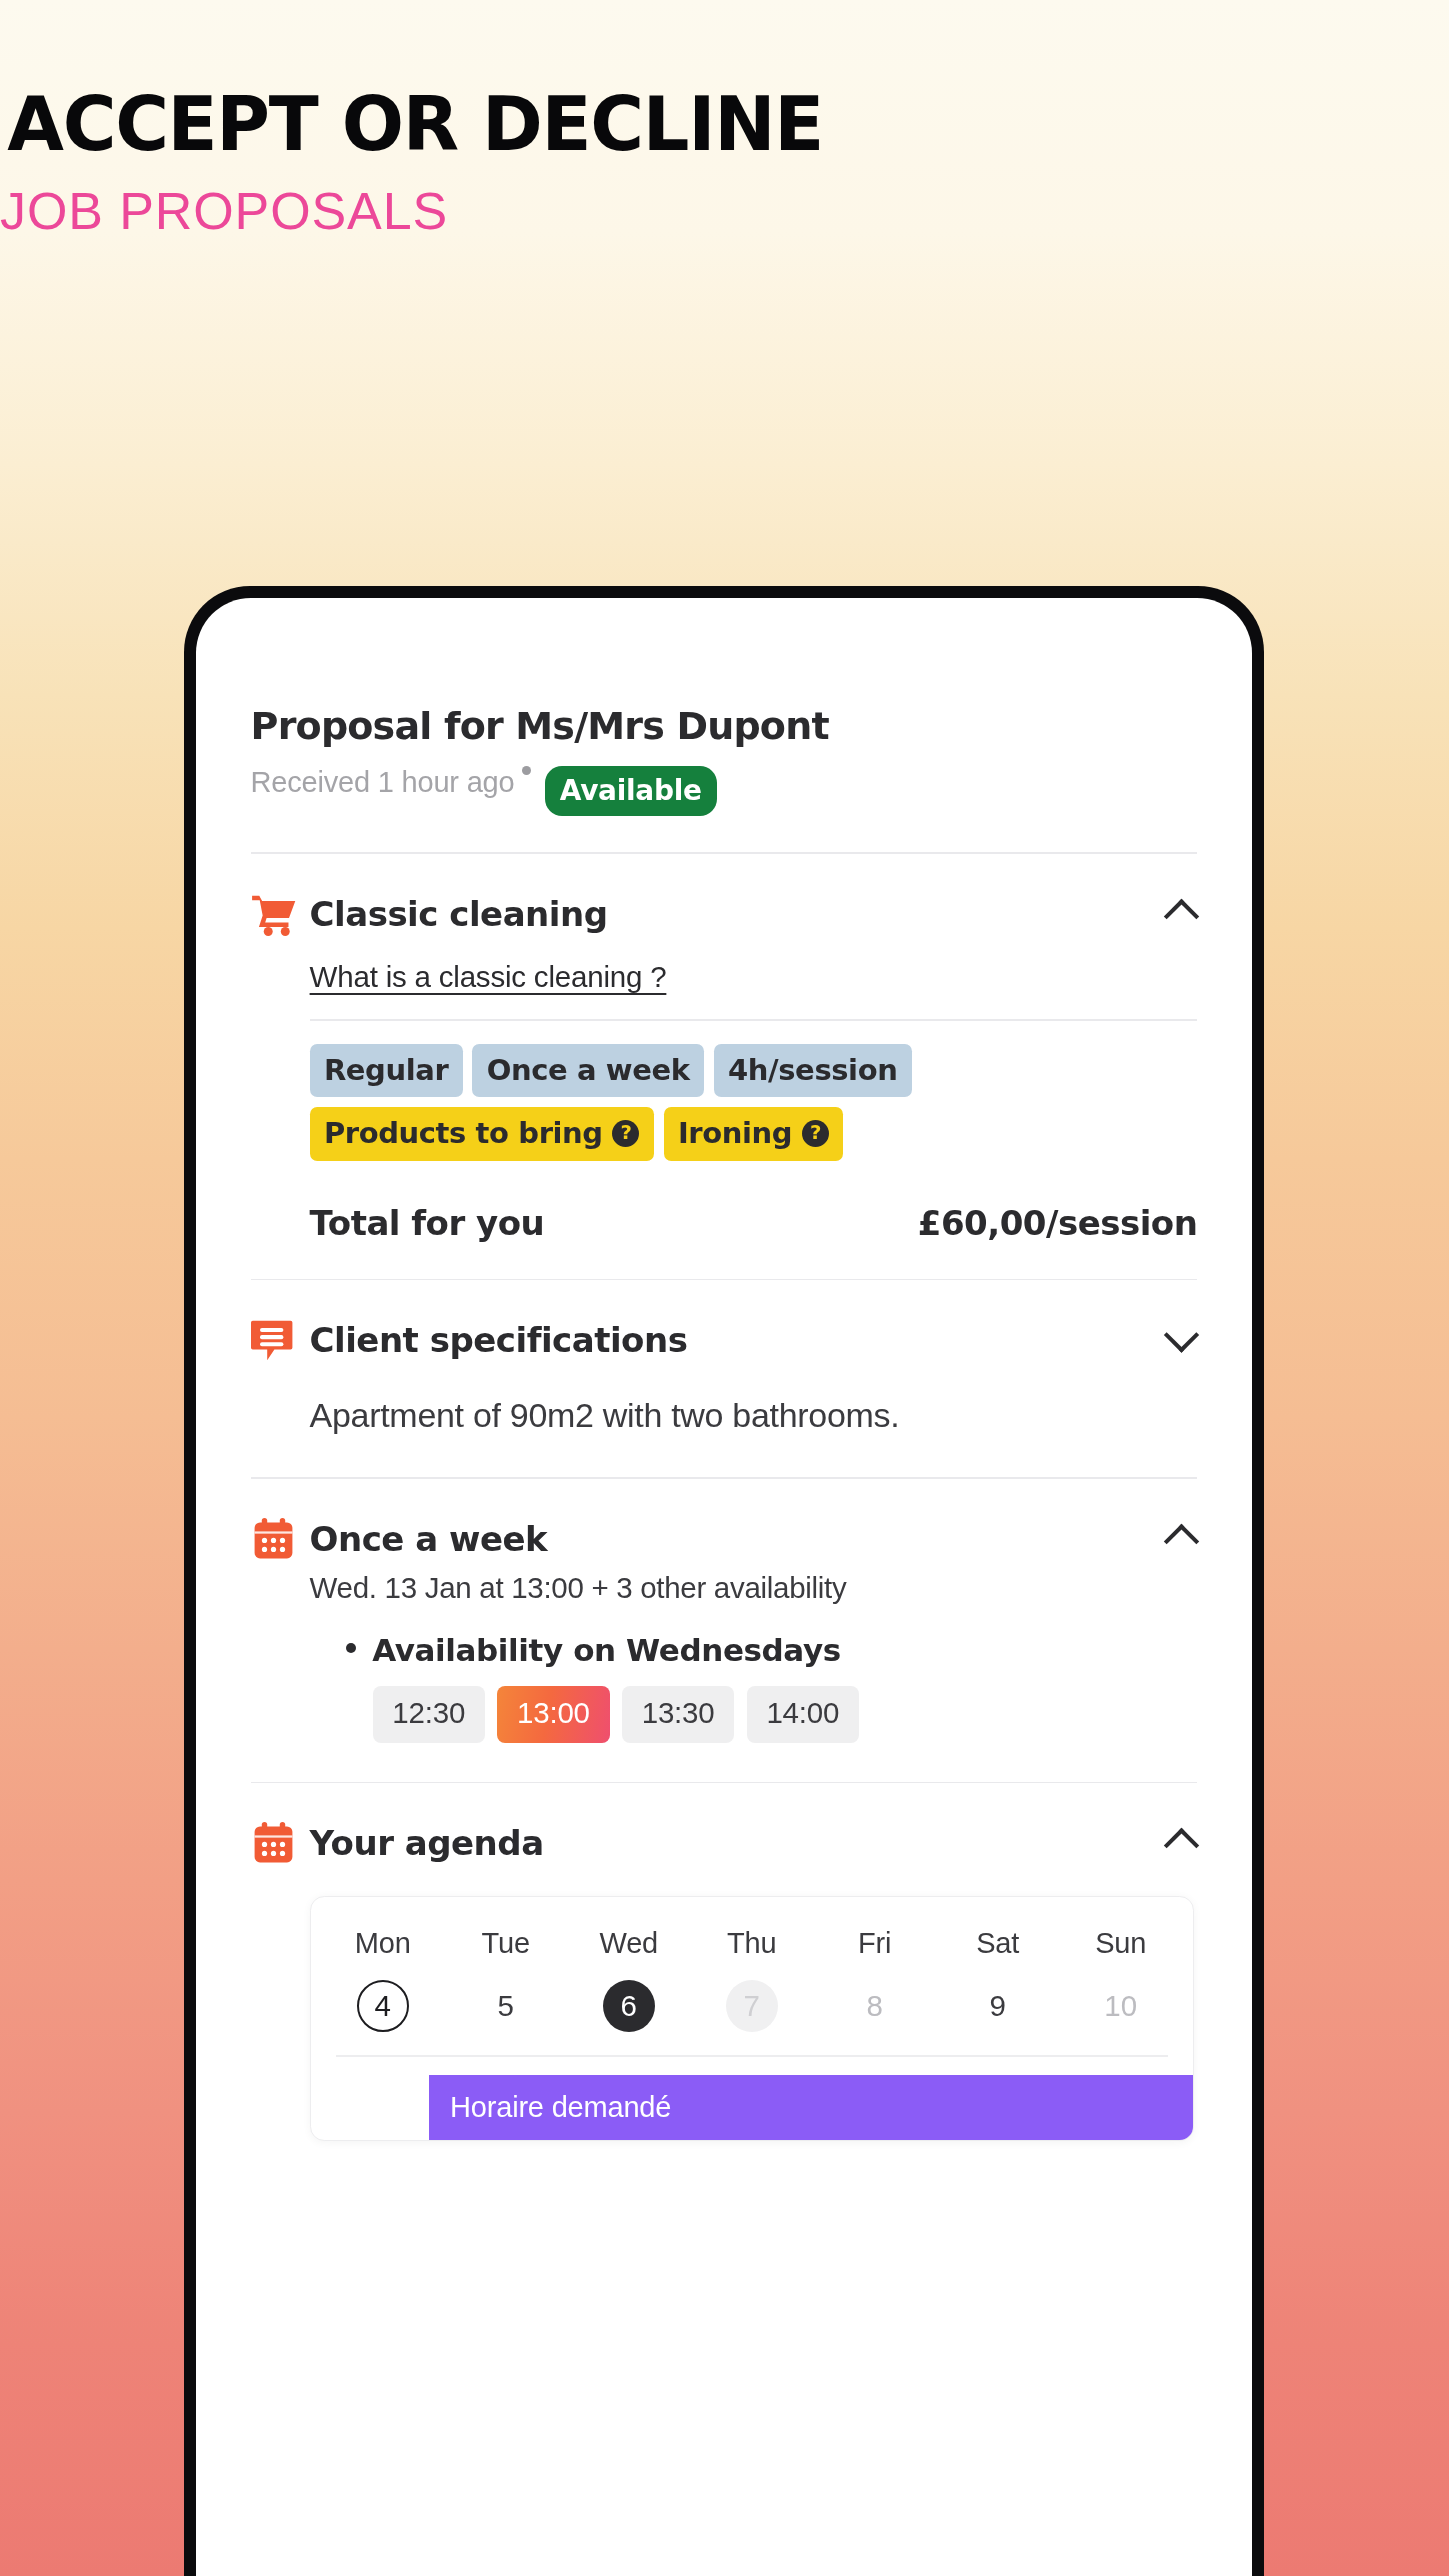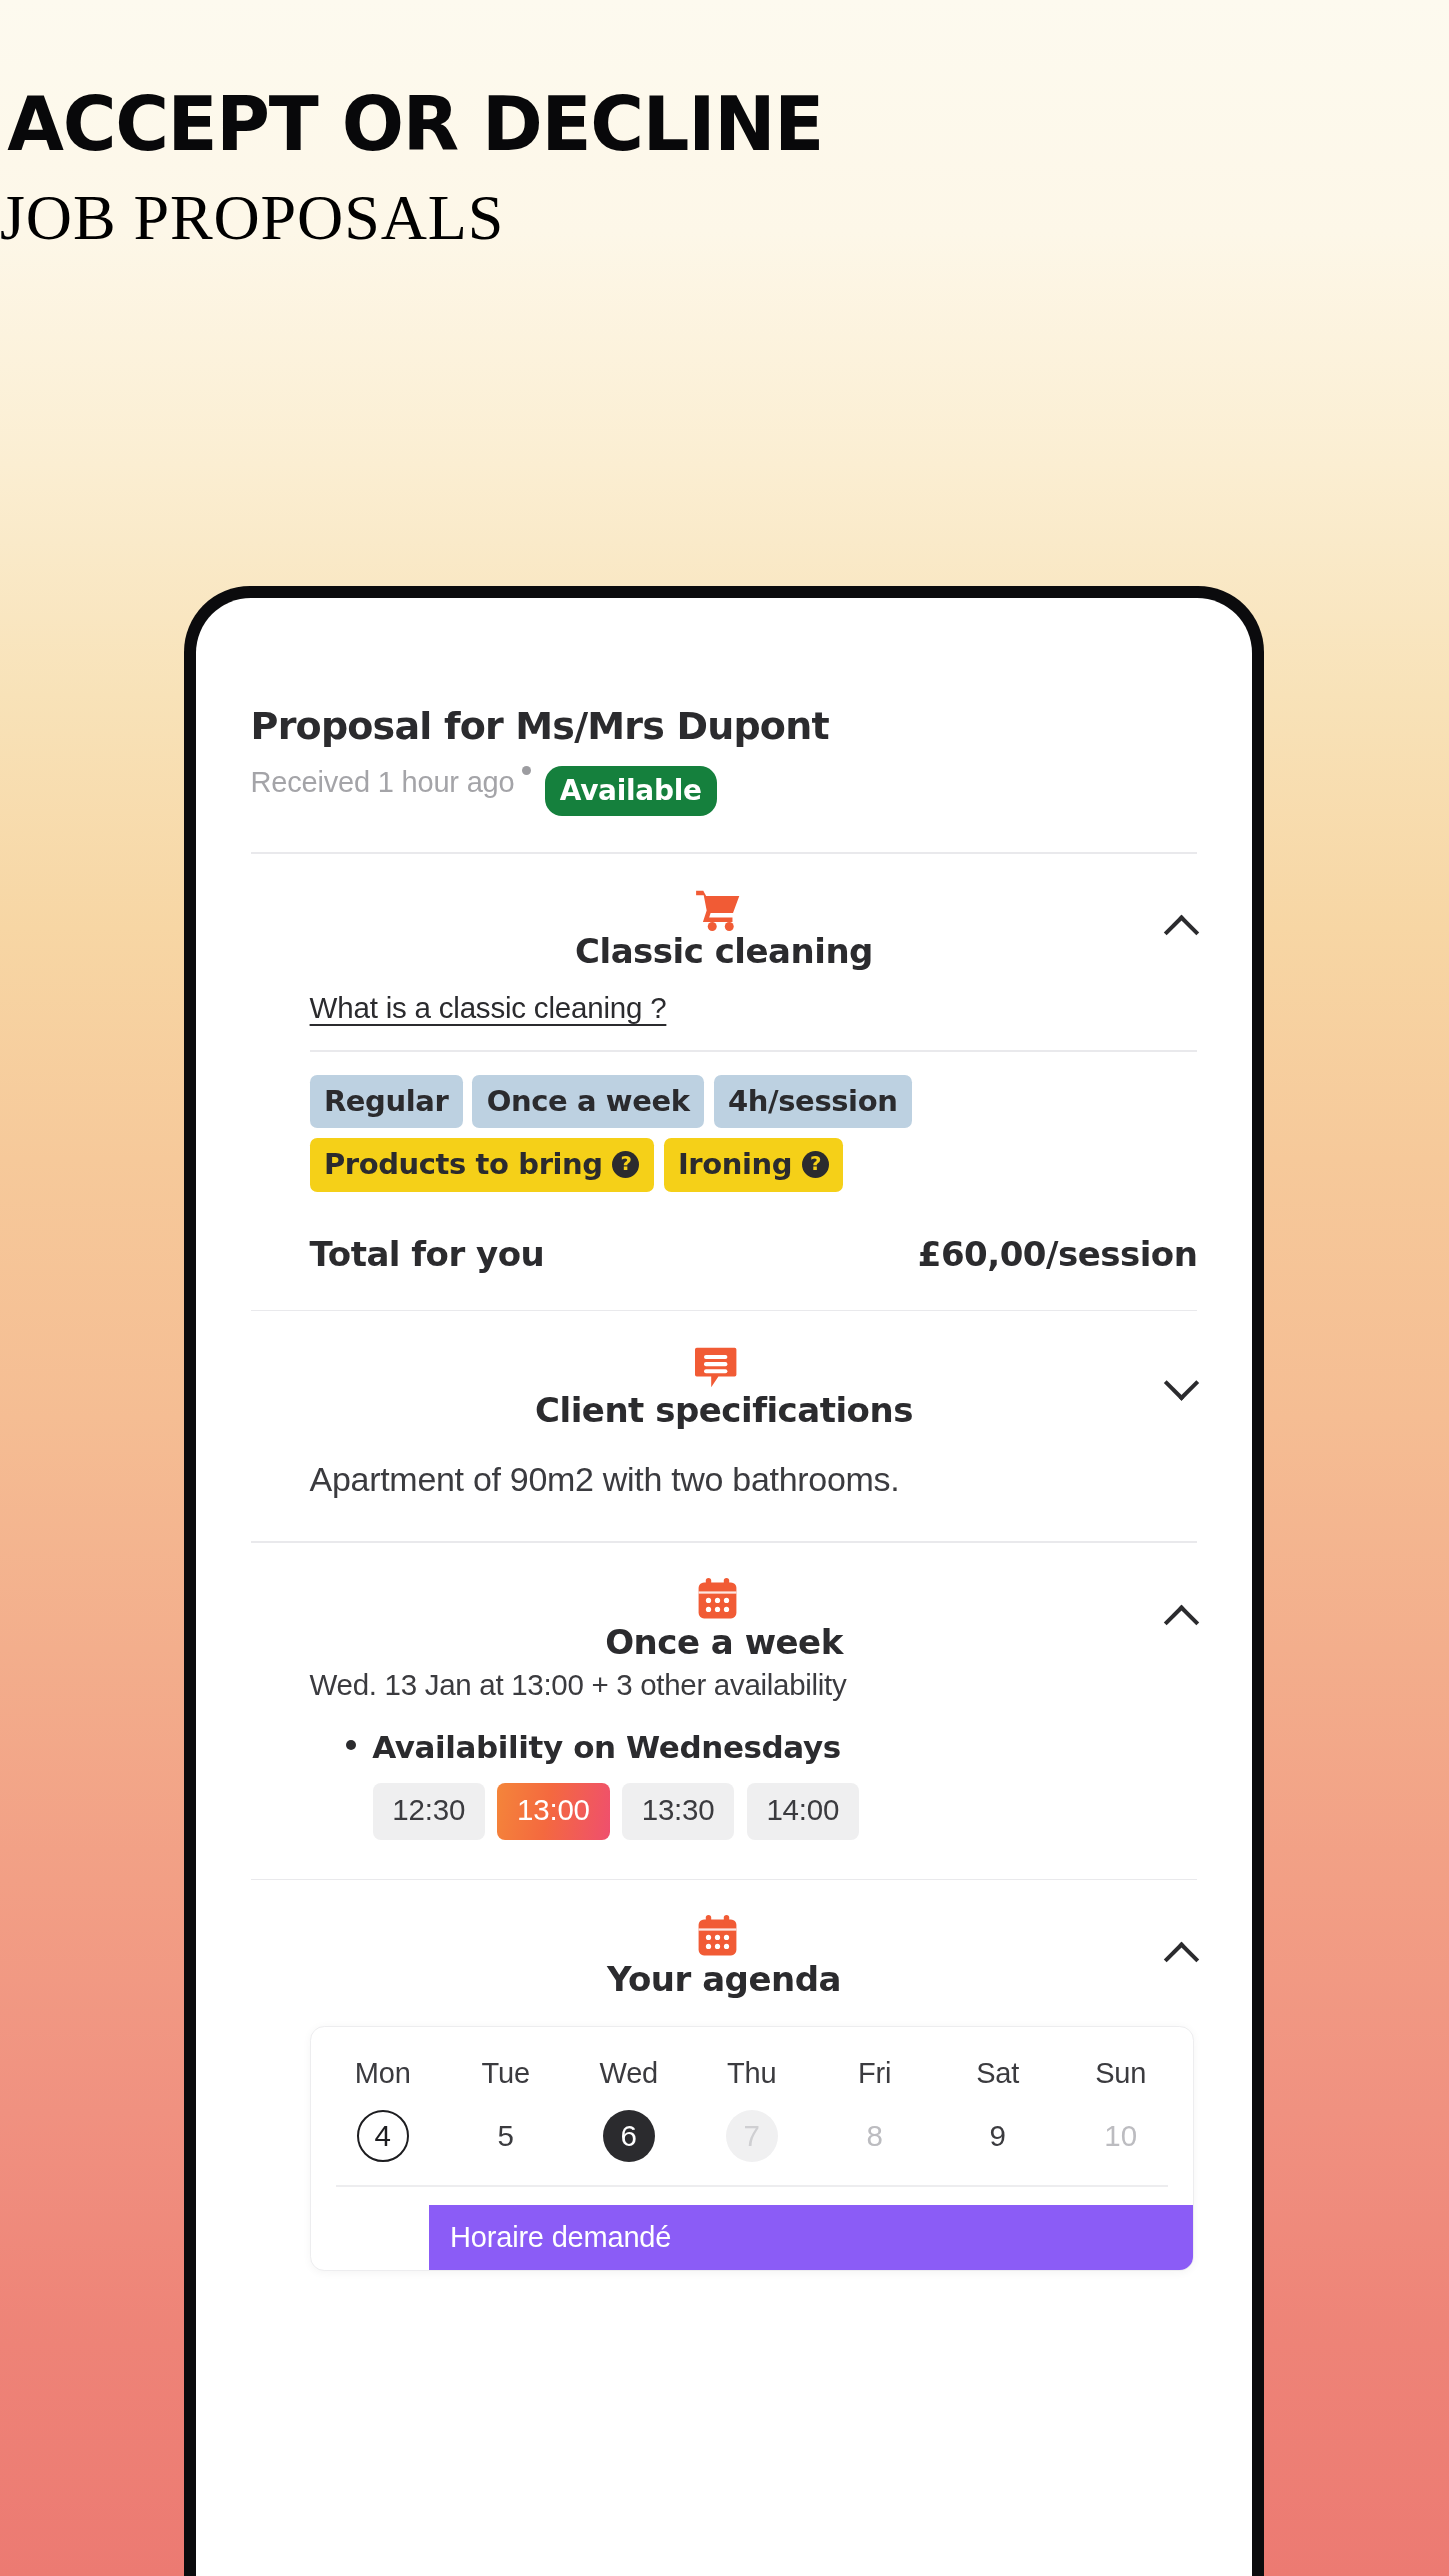--- a/index.html
+++ b/index.html
@@ -38,26 +38,26 @@
     font-weight: 700;
     font-size: 74px;
     letter-spacing: -1.3px;
     line-height: 0.98;
     color: #08080a;
     transform: scaleX(0.99);
     text-transform: uppercase;
     white-space: nowrap;
   }
   .subheadline {
-    font-family: Liberation Serif, serif;
+    font-family: Liberation Sans, sans-serif;
     font-weight: 400;
-    font-size: 64px;
+    font-size: 52px;
     letter-spacing: 0.9px;
     line-height: 1.05;
-    color: #000000;
+    color: #ec4899;
     margin-top: 23px;
     text-transform: uppercase;
     white-space: nowrap;
   }
 
   
   .phone {
     position: absolute;
     left: 184px;
     top: 586px;
@@ -124,21 +124,20 @@
     margin: 36px 0 0 0;
   }
 
   
   .section { padding-top: 34px; }
   .sec-head {
     display: flex;
     align-items: center;
     position: relative;
     min-height: 52px;
-    flex-direction: column;
   }
   .sec-icon {
     width: 50px; flex: none;
     display: flex; align-items: center; justify-content: flex-start;
     margin-right: 9px;
   }
   .sec-title {
     font-family: "DejaVu Sans", sans-serif;
     font-weight: 700;
     font-size: 34px;

